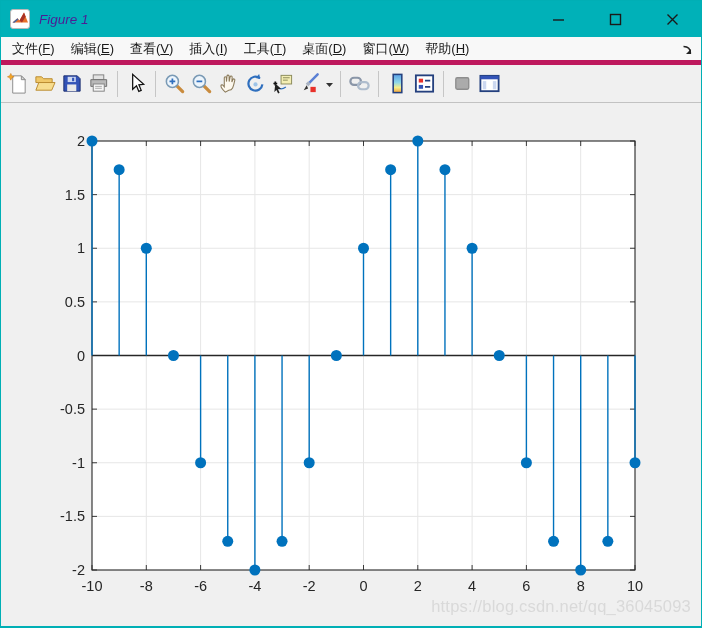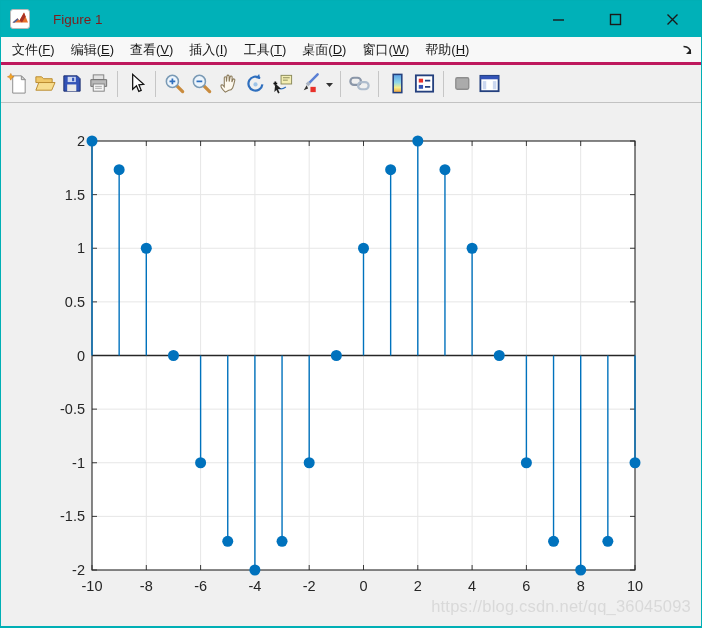--- a/index.html
+++ b/index.html
@@ -11,28 +11,28 @@
     border:1px solid #00afb5; border-bottom-width:2px;
     background:#f0f0f0; overflow:hidden;
   }
 
   
   .titlebar {
     height:36px; background:#00b1b8; display:flex; align-items:center;
     padding-left:9px; position:relative;
   }
   .titlebar .app-icon { width:20px; height:20px; display:inline-block; }
-  .titlebar .title { margin-left:23px; font-size:13.5px; color:#7f1d1d; }
+  .titlebar .title { margin-left:9px; font-size:13.5px; color:#4c1d95;font-style:italic; }
   .win-controls { position:absolute; right:0; top:0; height:36px; display:flex; }
   .win-btn { width:57px; height:36px; display:flex; align-items:center; justify-content:center; cursor:default; }
   .win-btn svg { display:block; }
 
   
   .menubar {
-    height:28px; background:#f8f8f8; border-bottom:3px solid #be185d;
+    height:28px; background:#f8f8f8; border-bottom:5px solid #be185d;
     display:flex; align-items:center; padding-left:3px; position:relative;
   }
   .menu-item { font-size:13px; color:#1a1a1a; padding:4px 8px; white-space:nowrap; }
   .menu-item u { text-decoration:underline; }
   .dock-arrow { position:absolute; right:5px; top:6px; width:16px; height:16px; }
 
   
   .toolbar {
     height:38px; background:#f0f0f0; border-bottom:1px solid #c2c2c2;
     display:flex; align-items:center; padding-left:3px;

